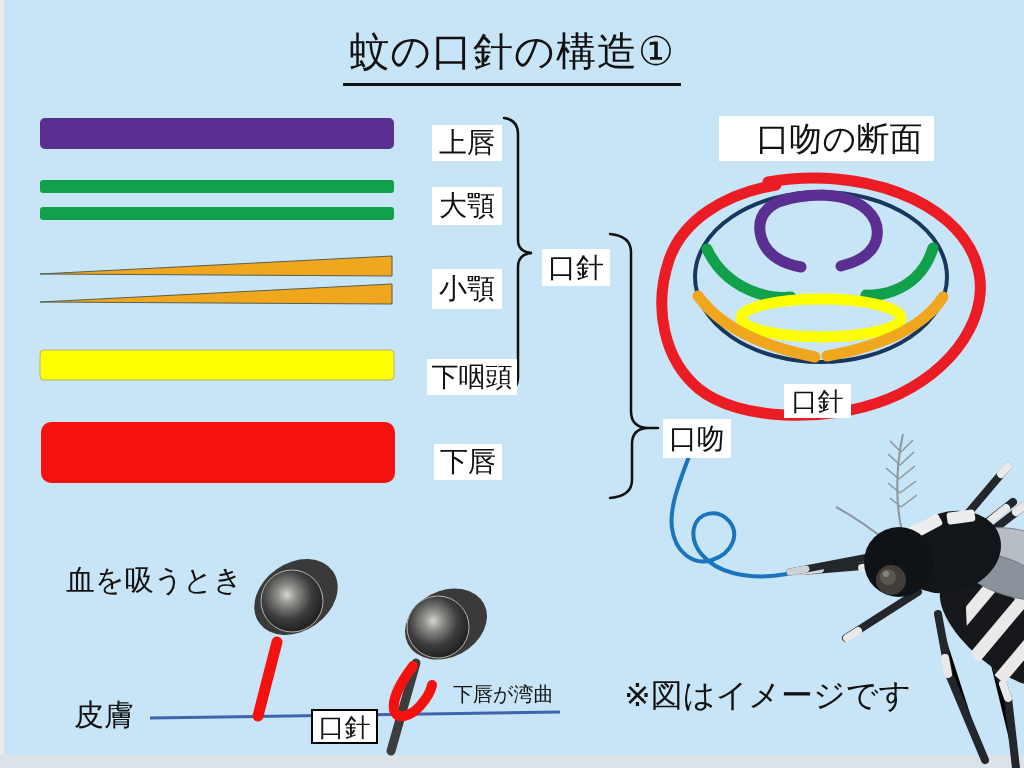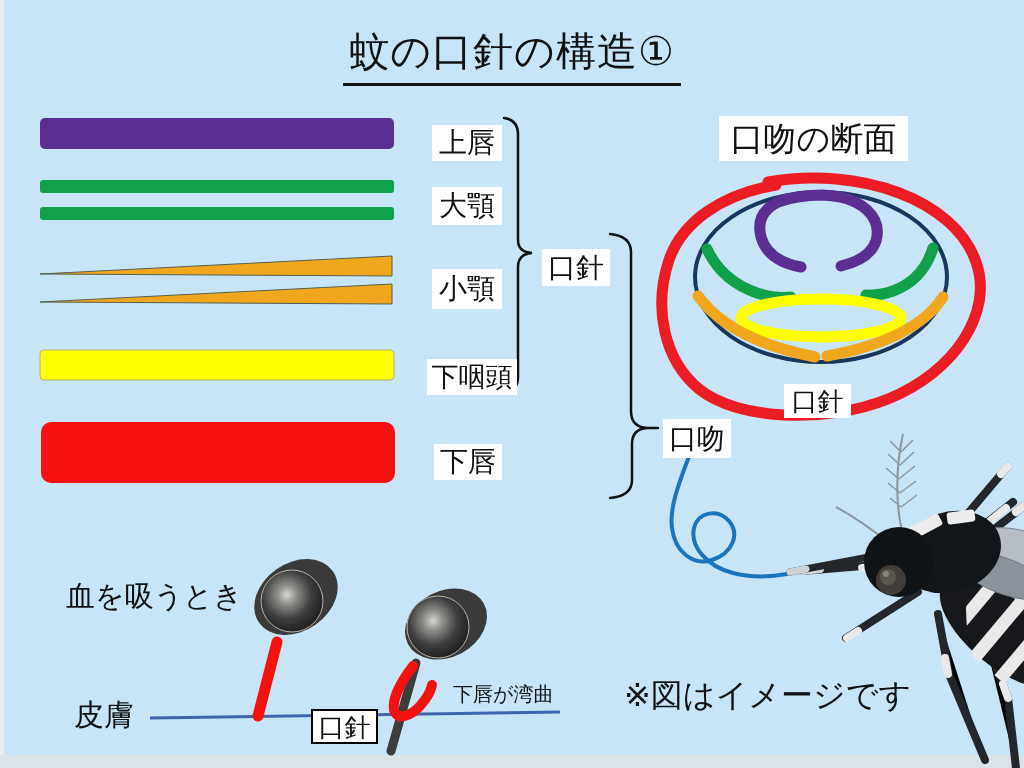--- a/index.html
+++ b/index.html
@@ -134,22 +134,22 @@
 
     <div class="lbl" style="left:432px;top:117px;width:70px;height:36px;font-size:28px;">上唇</div>
     <div class="lbl" style="left:432px;top:179px;width:70px;height:38px;font-size:28px;">大顎</div>
     <div class="lbl" style="left:432px;top:261px;width:70px;height:40px;font-size:28px;">小顎</div>
     <div class="lbl" style="left:427px;top:351px;width:90px;height:36px;font-size:27px;text-align:center;">下咽頭</div>
     <div class="lbl" style="left:434px;top:436px;width:68px;height:36px;font-size:28px;">下唇</div>
 
     <div class="lbl" style="left:542px;top:241px;width:68px;height:37px;font-size:28px;">口針</div>
     <div class="lbl" style="left:663px;top:411px;width:68px;height:39px;font-size:28px;">口吻</div>
 
-    <div class="lbl" style="left:719px;top:108px;width:189px;height:45px;font-size:33px;">口吻の断面</div>
+    <div class="lbl" style="left:719px;top:108px;width:189px;height:45px;font-size:33px;padding-left:26px;">口吻の断面</div>
     <div class="lbl" style="left:784px;top:376px;width:67px;height:34px;font-size:26px;">口針</div>
 
-    <div class="txt" style="left:66px;top:566px;font-size:29px;margin-top:16px;">血を吸うとき</div>
+    <div class="txt" style="left:66px;top:566px;font-size:29px;">血を吸うとき</div>
     <div class="txt" style="left:74px;top:700px;font-size:30px;">皮膚</div>
     <div class="lbl" style="left:311px;top:701px;width:63px;height:31px;font-size:26px;border:2px solid #000;">口針</div>
     <div class="txt" style="left:453px;top:684px;font-size:20px;">下唇が湾曲</div>
     <div class="txt" style="left:624px;top:679px;font-size:32px;">※図はイメージです</div>
   </div>
 </div>
 
 </body></html>

